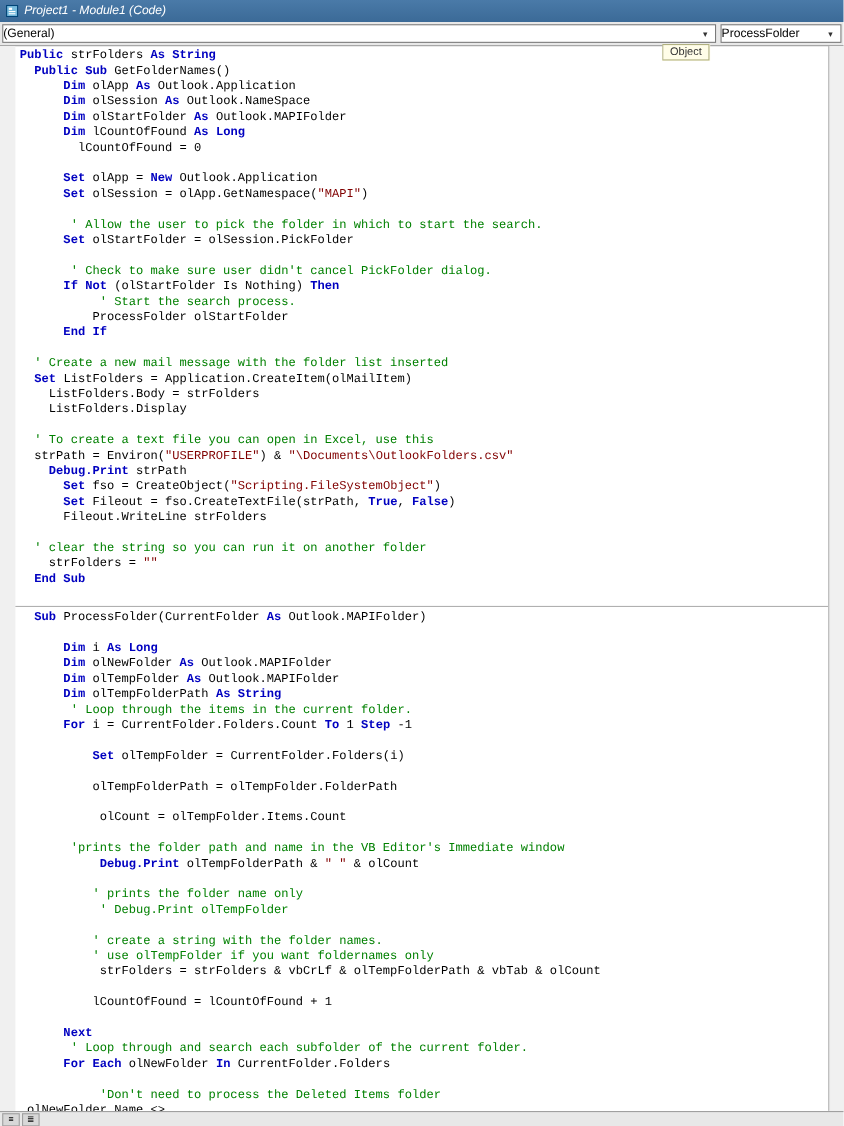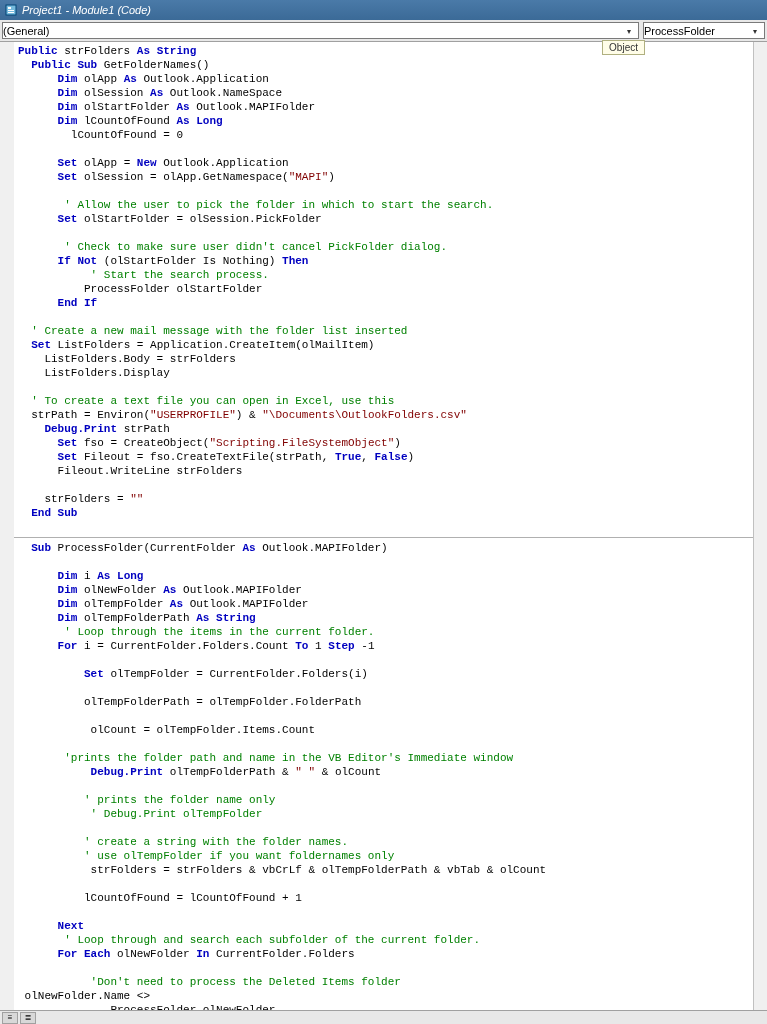--- a/index.html
+++ b/index.html
@@ -42,21 +42,21 @@
 .combo {
   display: flex;
   align-items: center;
   background: #fff;
   border: 1px solid #7a7a7a;
   padding: 0 0;
   font-size: 11px;
   position: relative;
 }
 .combo.left { flex: 1; }
-.combo.right { width: 122px; }
+.combo.right { width: 110px; }
 .combo .chev {
   position: absolute;
   right: 2px;
   top: 1px;
   width: 14px; height: 14px;
   display: flex; align-items: center; justify-content: center;
   color: #333;
   font-size: 8px;
 }
 .object-tag {
@@ -180,20 +180,21 @@
     ListFolders.Body = strFolders
     ListFolders.Display
 
 <span class="cm">  ' To create a text file you can open in Excel, use this</span>
   strPath = Environ(<span class="str">"USERPROFILE"</span>) &amp; <span class="str">"\Documents\OutlookFolders.csv"</span>
 <span class="kw">    Debug.Print</span> strPath
 <span class="kw">      Set</span> fso = CreateObject(<span class="str">"Scripting.FileSystemObject"</span>)
 <span class="kw">      Set</span> Fileout = fso.CreateTextFile(strPath, <span class="kw">True</span>, <span class="kw">False</span>)
       Fileout.WriteLine strFolders
 
+<span class="cm">  ' clear the string so you can run it on another folder</span>
     strFolders = <span class="str">""</span>
 <span class="kw">  End Sub</span>
 
 </pre>
     <div class="hr-line"></div>
     <pre class="code"><span class="kw">  Sub</span> ProcessFolder(CurrentFolder <span class="kw">As</span> Outlook.MAPIFolder)
 
 <span class="kw">      Dim</span> i <span class="kw">As Long</span>
 <span class="kw">      Dim</span> olNewFolder <span class="kw">As</span> Outlook.MAPIFolder
 <span class="kw">      Dim</span> olTempFolder <span class="kw">As</span> Outlook.MAPIFolder

